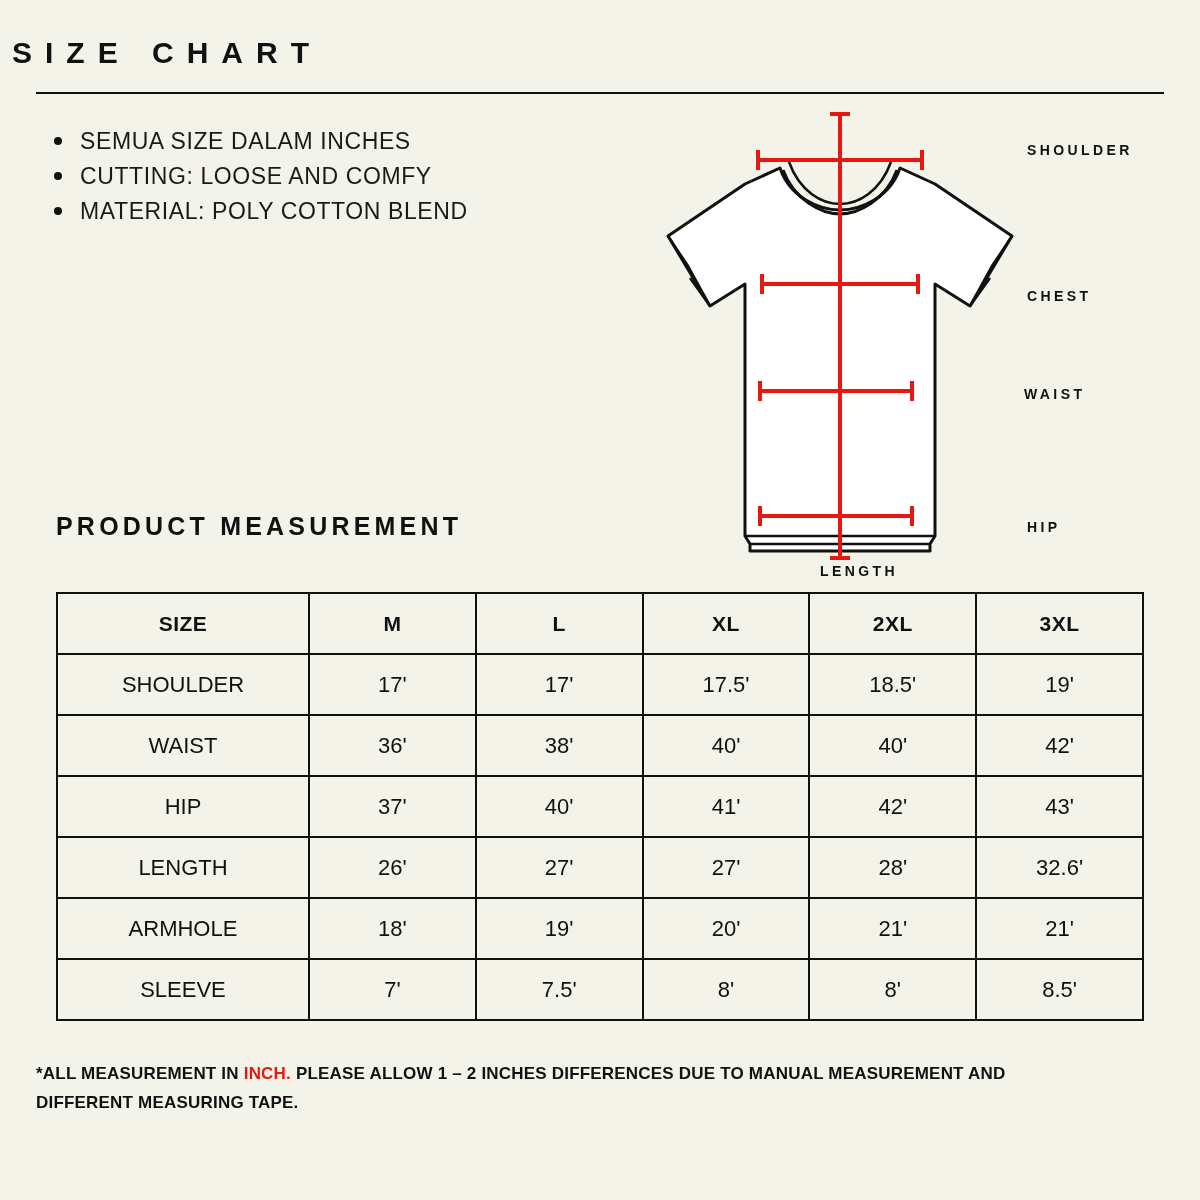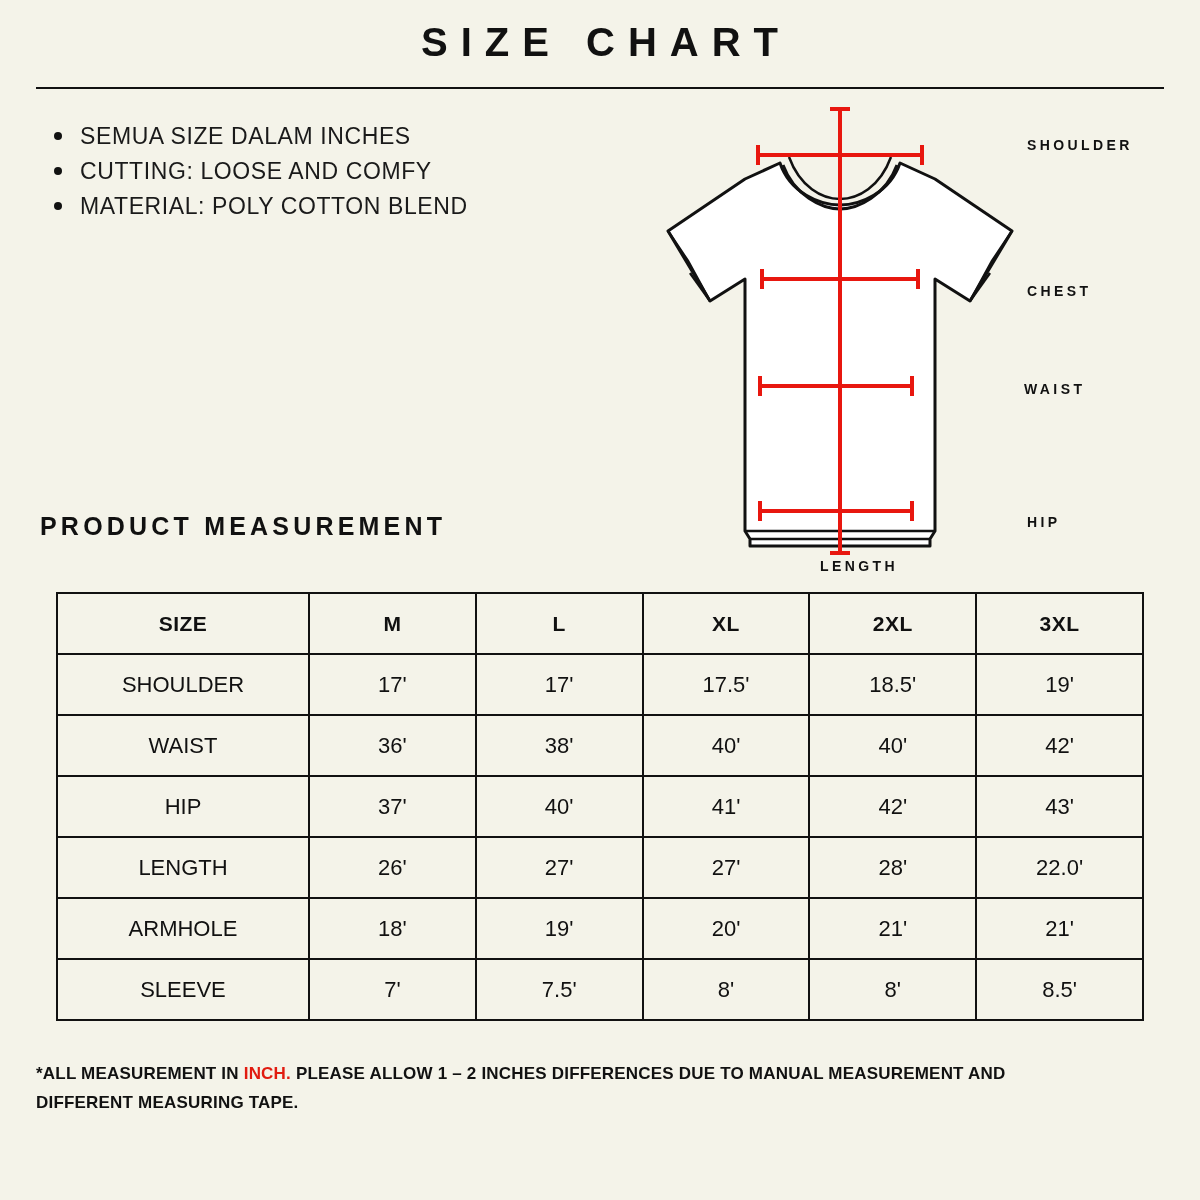--- a/index.html
+++ b/index.html
@@ -13,25 +13,25 @@
   }
   .page {
     position: relative;
     width: 1200px;
     height: 1200px;
     padding: 0;
   }
 
   
   .title {
-    text-align: center;
-    font-size: 40px;
+    text-align: left;
+    font-size: 30px;
     font-weight: bold;
     letter-spacing: 13px;
-    padding-top: 20px;
+    padding-top: 36px;
     padding-left: 12px;
     color: #111;
   }
   .title-rule {
     margin: 22px 36px 0 36px;
     border-top: 2px solid #111;
   }
 
   
   .top {
@@ -82,21 +82,21 @@
   }
   .lbl-shoulder { left: 407px; top: 26px; }
   .lbl-chest    { left: 407px; top: 172px; }
   .lbl-waist    { left: 404px; top: 270px; }
   .lbl-hip      { left: 407px; top: 403px; }
   .lbl-length   { left: 200px; top: 447px; }
 
   
   .pm-heading {
     position: absolute;
-    left: 40px;
+    left: 56px;
     top: 512px;
     font-size: 25px;
     font-weight: bold;
     letter-spacing: 4.2px;
   }
 
   
   .table-wrap {
     position: absolute;
     left: 56px;
@@ -249,21 +249,21 @@
           <td>41'</td>
           <td>42'</td>
           <td>43'</td>
         </tr>
         <tr>
           <td>LENGTH</td>
           <td>26'</td>
           <td>27'</td>
           <td>27'</td>
           <td>28'</td>
-          <td>22.0'</td>
+          <td>32.6'</td>
         </tr>
         <tr>
           <td>ARMHOLE</td>
           <td>18'</td>
           <td>19'</td>
           <td>20'</td>
           <td>21'</td>
           <td>21'</td>
         </tr>
         <tr>

